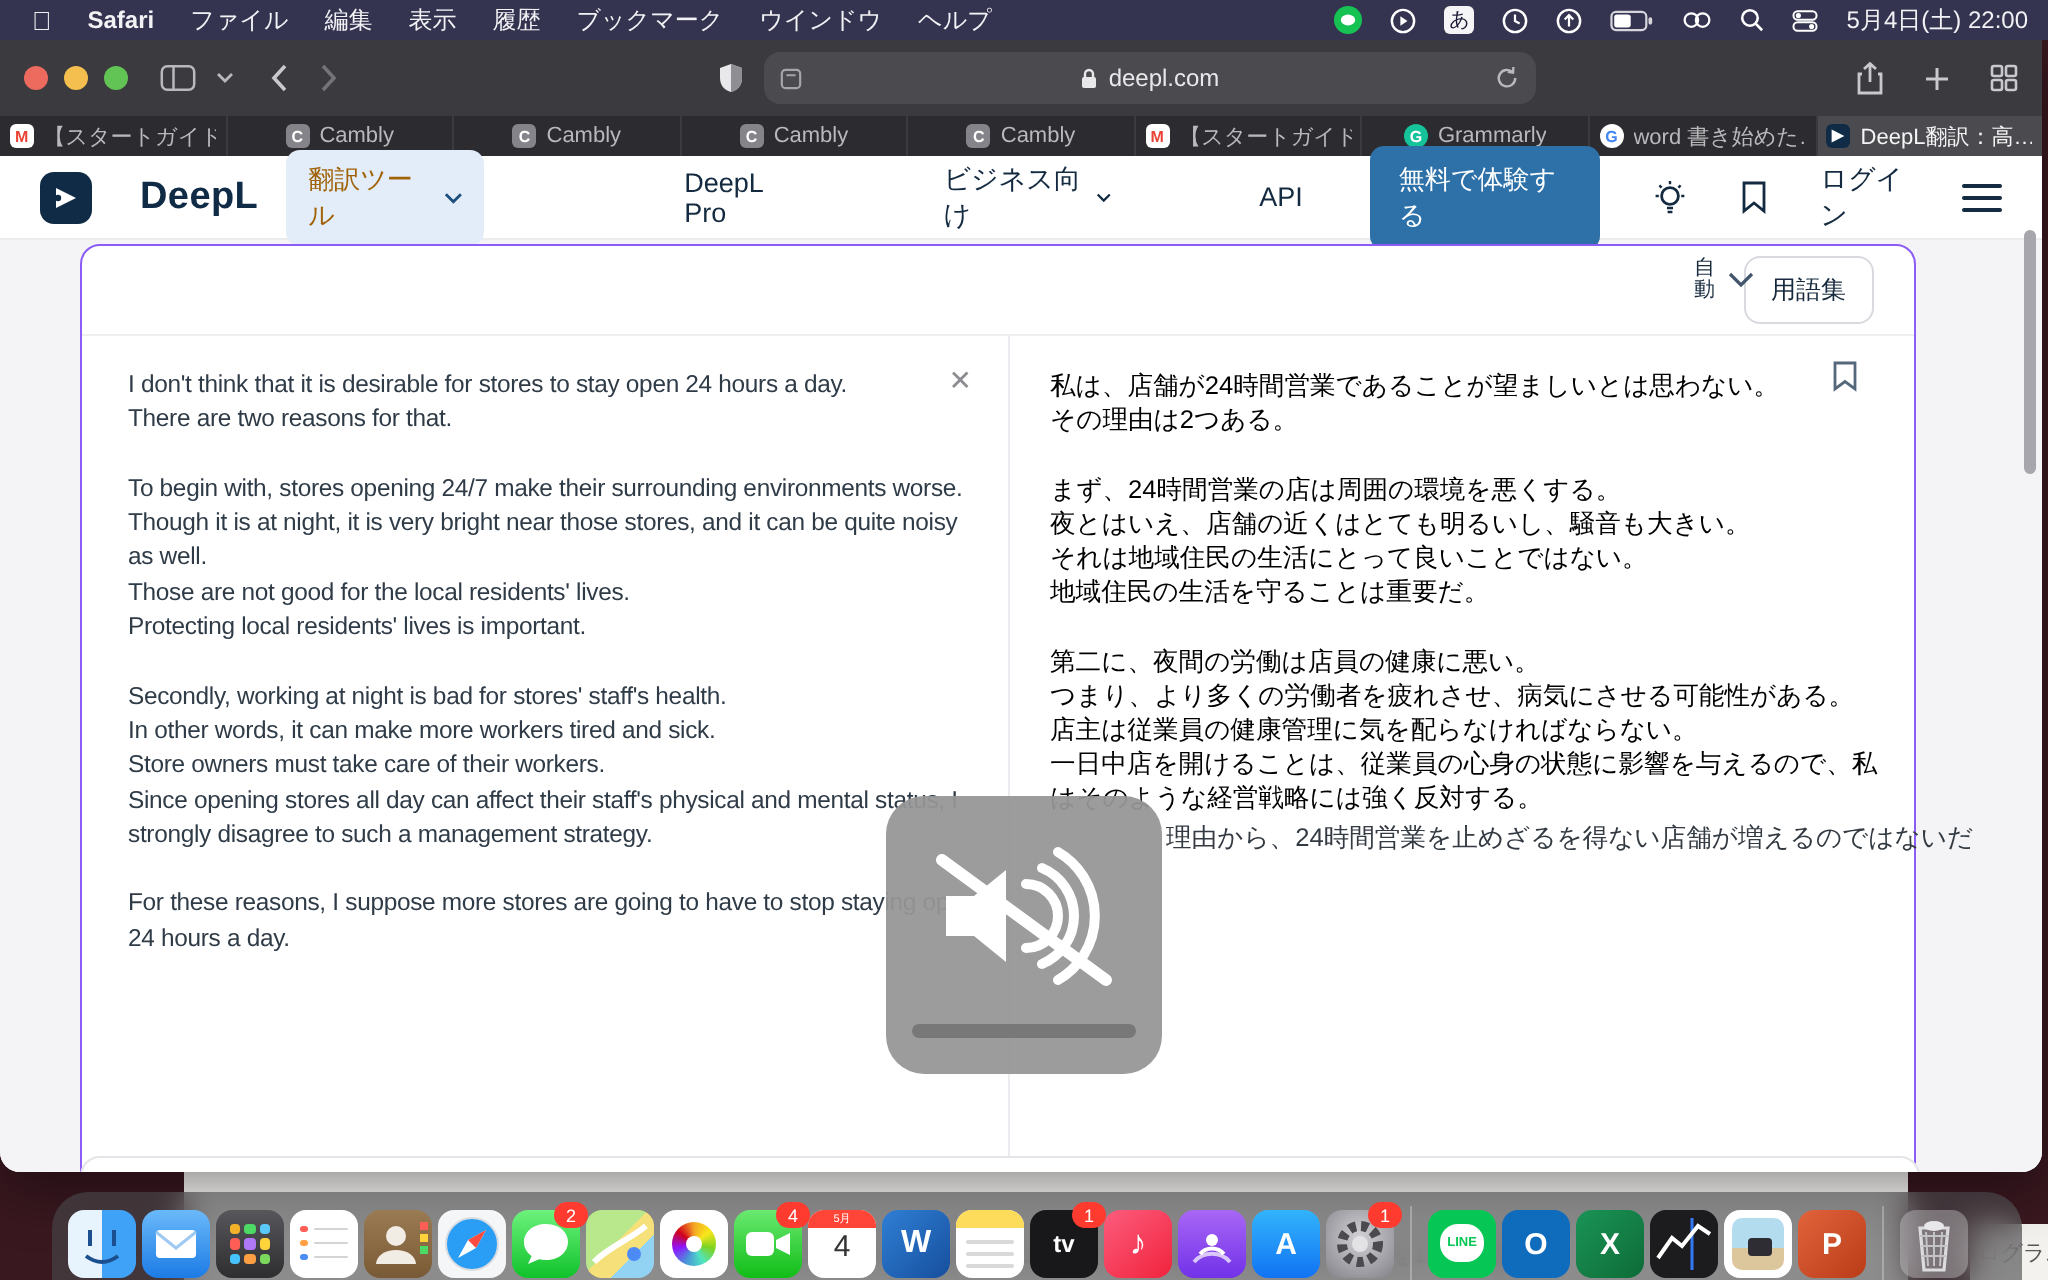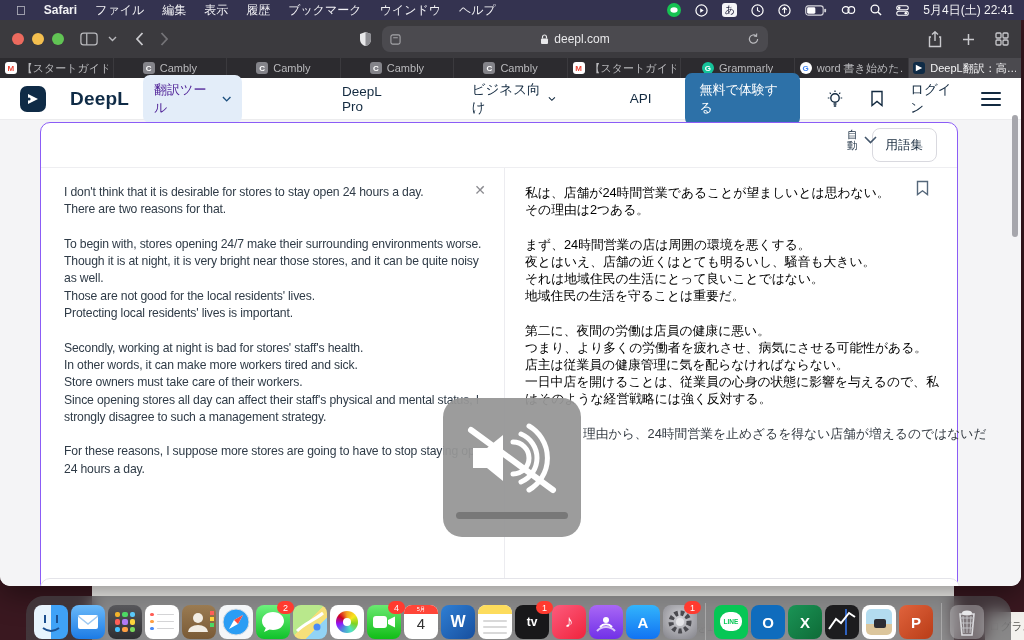--- a/index.html
+++ b/index.html
@@ -43,21 +43,21 @@
   .fav-grammarly{background:#15c39a;color:#fff;border-radius:50%;}
   .fav-google{background:#fff;color:#4285f4;border-radius:50%;}
   .fav-deepl{background:#0f2b46;color:#fff;}
   
   #webarea{position:absolute;left:0;top:58px;width:100%;bottom:0;background:#f4f4f6;}
   #siteheader{position:absolute;left:0;top:0;width:100%;height:42px;background:#fff;
     border-bottom:1px solid #ececee;display:flex;align-items:center;padding:0 20px 0 20px;box-sizing:border-box;}
   .brandwrap{display:flex;align-items:center;gap:8px;}
   .deepl-mark{width:26px;height:26px;background:#0f2b46;border-radius:7px;display:flex;align-items:center;justify-content:center;}
   .brandname{font-size:19px;font-weight:bold;color:#0f2b46;letter-spacing:.2px;margin-left:16px;}
-  .pill{margin-left:14px;background:#e3edf9;color:#4c1d95;font-size:13px;border-radius:7px;
+  .pill{margin-left:14px;background:#e3edf9;color:#a16207;font-size:13px;border-radius:7px;
     padding:6px 11px;display:flex;align-items:center;gap:6px;}
   .navlinks{display:flex;align-items:center;gap:30px;margin-left:56px;color:#132a40;font-size:13.5px;}
   .navlink{display:flex;align-items:center;gap:5px;margin-left:44px;}
   .cta{margin-left:34px;background:#2d71a8;color:#fff;font-size:13px;border-radius:7px;padding:8px 14px;}
   .hdr-icons{display:flex;align-items:center;gap:26px;margin-left:26px;color:#132a40;}
   .login{font-size:13.5px;color:#132a40;}
   .burger{display:flex;flex-direction:column;gap:4px;}
   .burger span{width:20px;height:2px;background:#132a40;border-radius:1px;}
   
   #card{position:absolute;left:40px;top:44px;width:918px;height:535px;background:#fff;
@@ -68,21 +68,21 @@
   .autolang .txt{width:13px;font-size:10.5px;line-height:11px;}
   .glossary-btn{border:1px solid #d9d9df;border-radius:8px;height:32px;display:flex;align-items:center;
     padding:0 13px;font-size:12.5px;color:#16293d;background:#fff;}
   #vdivider{position:absolute;left:463px;top:45px;bottom:0;width:1px;background:#ececf0;}
   .panel{position:absolute;top:45px;bottom:0;}
   #src-panel{left:0;width:463px;}
   #tgt-panel{left:464px;right:0;}
   .textblock{white-space:pre-line;color:#2f3b47;}
   #src-text{position:absolute;left:23px;top:16px;width:430px;font-size:12.2px;line-height:17.3px;letter-spacing:-.15px;}
   #tgt-text{position:absolute;left:20px;top:16px;width:424px;font-size:12.8px;line-height:17.2px;color:#000000;}
-  #tgt-last{position:absolute;left:20px;top:258px;width:424px;font-size:12.8px;color:#333a42;padding-left:58px;}
+  #tgt-last{position:absolute;left:20px;top:243px;width:424px;font-size:12.8px;color:#333a42;padding-left:58px;}
   .close-x{position:absolute;right:18px;top:14px;font-size:14px;color:#8b8b90;}
   .bm-icon{position:absolute;right:28px;top:12px;color:#55677a;}
   .panel-controls{position:absolute;left:0;right:0;bottom:0;height:46px;display:flex;align-items:center;}
   .pc-left{display:flex;align-items:center;gap:13px;padding-left:21px;color:#3d556e;}
   .counter{position:absolute;right:14px;bottom:15px;font-size:12.5px;color:#45576b;}
   .pc-right{position:absolute;right:18px;bottom:13px;display:flex;align-items:center;gap:17px;color:#3d556e;}
   .dim{opacity:.38;}
   #card2strip{position:absolute;left:40px;top:500px;width:918px;height:30px;background:#fff;
     border:1px solid #e4e4e9;border-radius:10px 10px 0 0;}
   #pg-scrollbar{position:absolute;right:3px;top:95px;width:6px;height:122px;background:#a6a6ac;border-radius:3px;z-index:5;}
@@ -212,21 +212,21 @@
           </svg>
       </span>
       <span>
         <svg width="13" height="11" viewBox="0 0 14 12">
             <rect x="0.7" y="0.7" width="12.6" height="4.6" rx="2.3" fill="none" stroke="#fff" stroke-width="1.1"></rect>
             <circle cx="3.4" cy="3" r="1.4" fill="#fff"></circle>
             <rect x="0.7" y="6.7" width="12.6" height="4.6" rx="2.3" fill="none" stroke="#fff" stroke-width="1.1"></rect>
             <circle cx="10.6" cy="9" r="1.4" fill="#fff"></circle>
           </svg>
       </span>
-      <span class="mb-time">5月4日(土) 22:41</span>
+      <span class="mb-time">5月4日(土) 22:00</span>
     </div>
   </div>
 
   <div id="window">
     <div id="toolbar">
       <span class="traffic">
         <span class="tl red"></span>
         <span class="tl yellow"></span>
         <span class="tl green"></span>
       </span>

